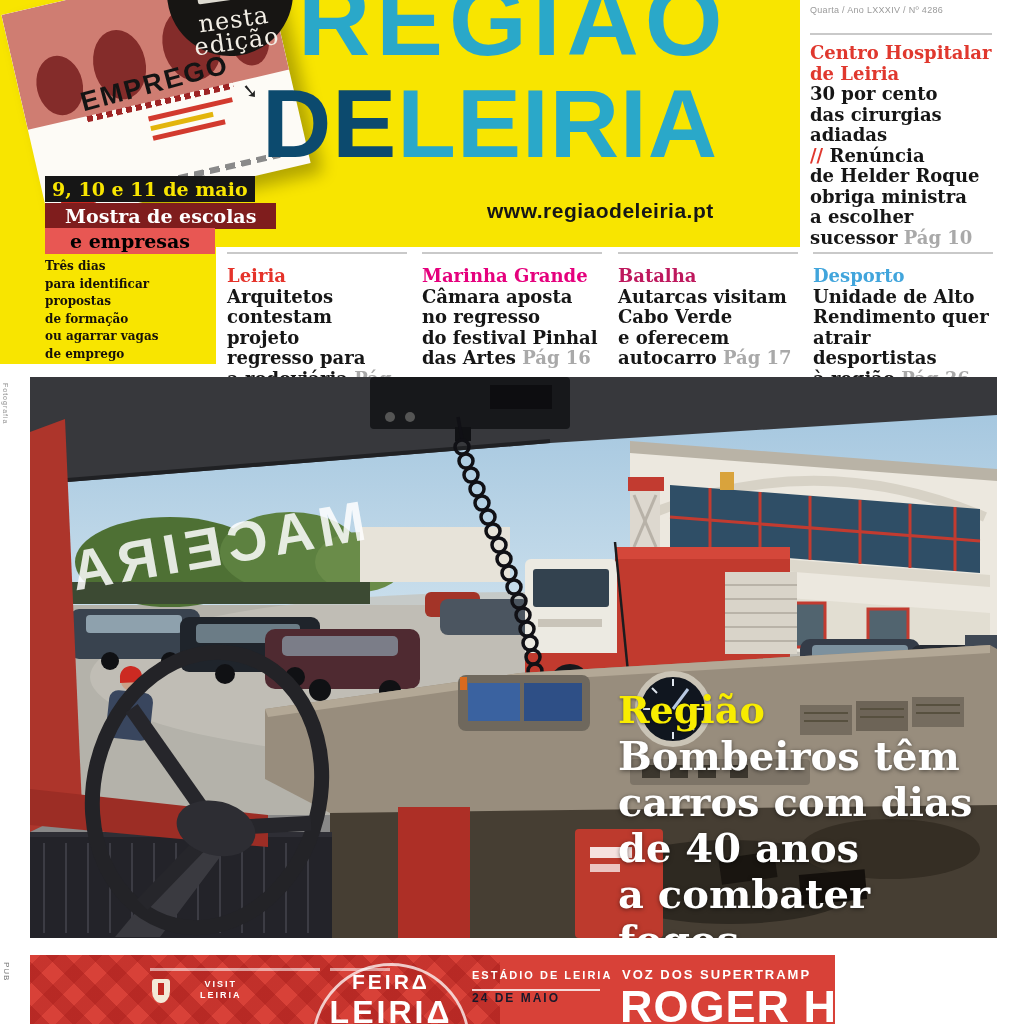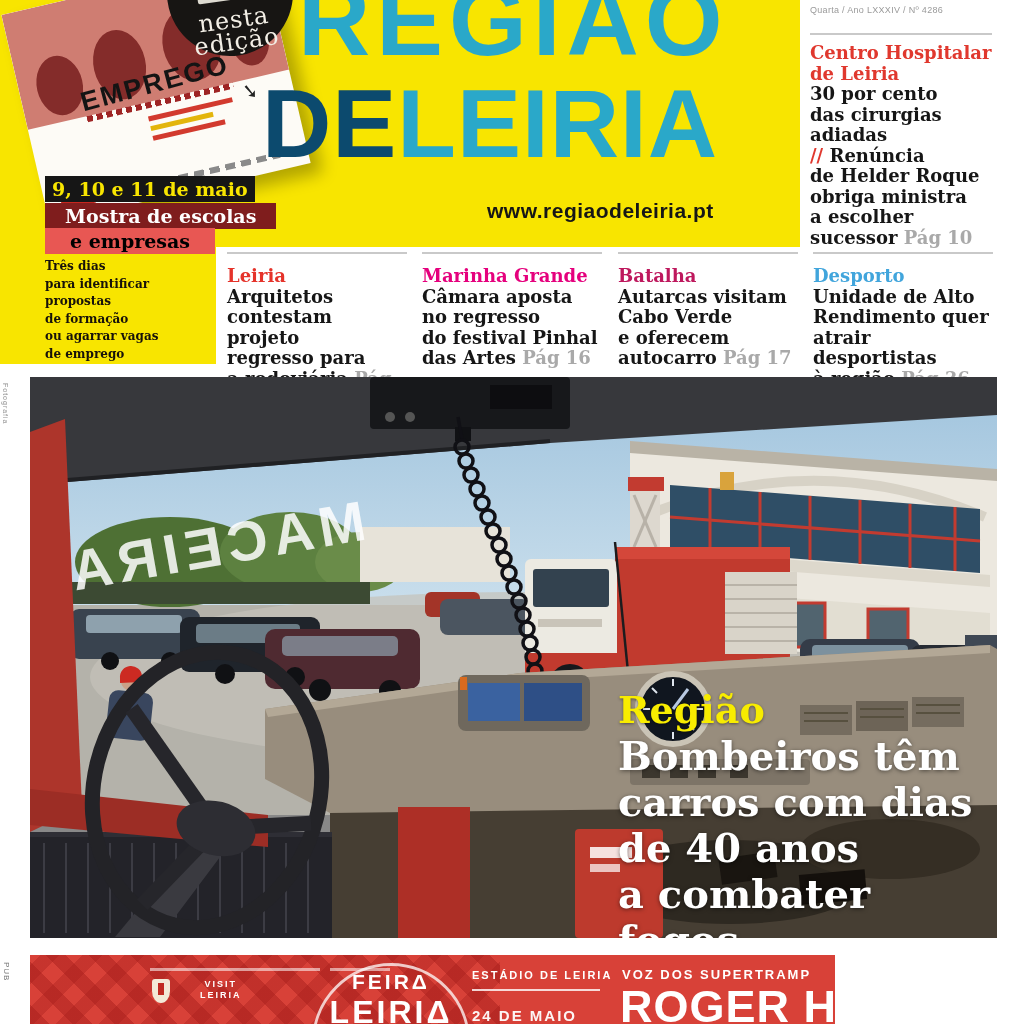--- a/index.html
+++ b/index.html
@@ -94,21 +94,21 @@
   .crest:after{content:"";position:absolute;left:6px;top:4px;width:6px;height:12px;background:#c02a22;}
   .visit{position:absolute;left:170px;top:24px;color:#ffffff;font-size:9px;font-weight:bold;
          letter-spacing:2px;line-height:11px;text-align:center;}
   .feira-circle{position:absolute;left:282px;top:8px;width:152px;height:152px;border-radius:50%;
                 border:3px solid rgba(255,255,255,.75);text-align:center;color:#fff;}
   .feira1{margin-top:4px;font-size:21px;font-weight:bold;letter-spacing:3px;}
   .feira2{font-size:32px;font-weight:bold;letter-spacing:3px;}
   .estadio{position:absolute;left:442px;top:14px;color:#fff;font-size:11px;font-weight:bold;
            letter-spacing:2px;}
   .estadio-rule{position:absolute;left:442px;top:34px;width:128px;height:2px;background:rgba(255,255,255,.8);}
-  .estadio-sub{position:absolute;left:442px;top:52px;color:#ffffff;font-size:15px;font-weight:bold;
+  .estadio-sub{position:absolute;left:442px;top:36px;color:#0f172a;font-size:12px;font-weight:bold;
                letter-spacing:2px;opacity:.95;}
   .voz{position:absolute;left:592px;top:12px;color:#fff;font-size:13px;font-weight:bold;letter-spacing:2px;}
   .artist{position:absolute;left:590px;top:26px;color:#fff;font-size:45px;font-weight:bold;
           letter-spacing:1px;white-space:nowrap;}
 </style>
 </head>
 <body>
 
 <div class="page">
 

